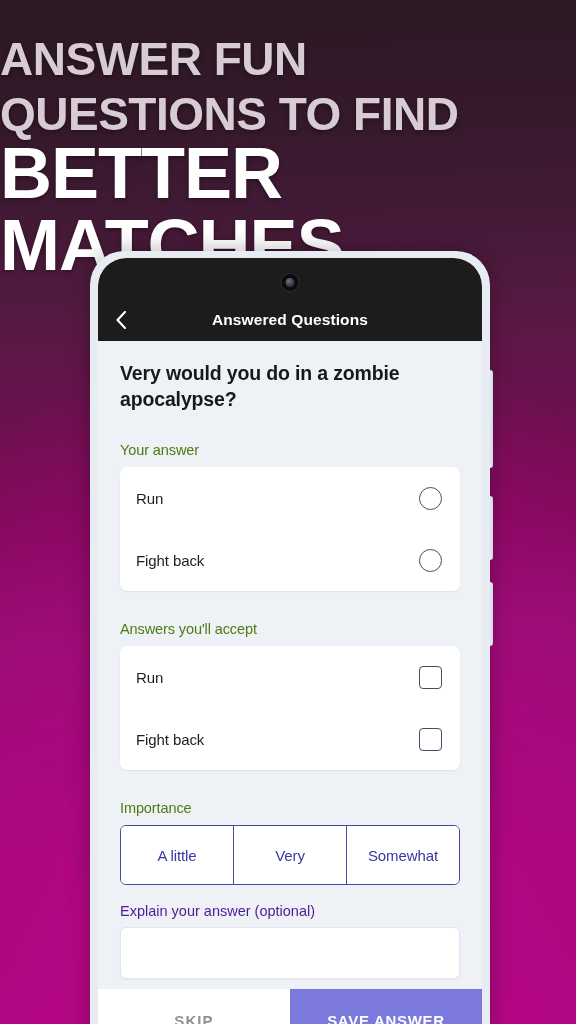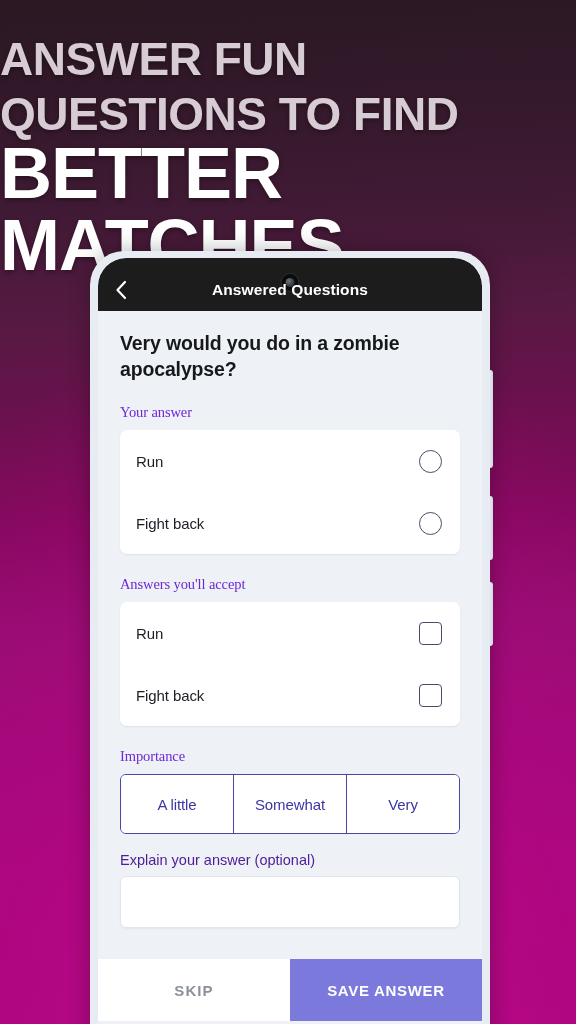--- a/index.html
+++ b/index.html
@@ -74,21 +74,21 @@
     position:relative;
     width:384px; height:783px;
     background:#eef1f5;
     border-radius:28px 28px 6px 6px;
     overflow:hidden;
   }
 
   
   #statusbar {
     position:relative;
-    height:53px;
+    height:83px;
     background:#1c1c1c;
     border-radius:28px 28px 0 0;
   }
   #punchhole {
     position:absolute; left:50%; top:16px;
     transform:translateX(-50%);
     width:17px; height:17px;
     border-radius:50%;
     background:#0b0b0b;
     box-shadow:0 0 0 1px #2e2e2e;
@@ -128,24 +128,23 @@
   }
   #question {
     font-size:19.5px;
     font-weight:700;
     color:#16181c;
     line-height:1.32;
     letter-spacing:-0.15px;
   }
   .sect-label {
     font-size:14.5px;
-    color:#6d28d9;
-    margin:22px 0 9px 0;
+    color:#4d7c0f;
+    margin:30px 0 9px 0;
     letter-spacing:-0.1px;
-    font-family:Liberation Serif, serif;
   }
   .card {
     background:#ffffff;
     border-radius:7px;
     box-shadow:0 1px 2px rgba(20,28,45,0.07);
   }
   .opt-row {
     height:62px;
     display:flex;
     align-items:center;
@@ -293,22 +292,22 @@
           </div>
           <div class="opt-row">
             <span class="opt-label">Fight back</span>
             <span class="checkbox"></span>
           </div>
         </div>
 
         <div class="sect-label">Importance</div>
         <div id="segmented">
           <div class="seg">A little</div>
+          <div class="seg">Very</div>
           <div class="seg">Somewhat</div>
-          <div class="seg">Very</div>
         </div>
 
         <div id="explain-label">Explain your answer (optional)</div>
         <div id="explain-box" placeholder=""></div>
 
         <div id="bottombar">
           <div id="skip-btn">SKIP</div>
           <div id="save-btn">SAVE ANSWER</div>
         </div>
 

